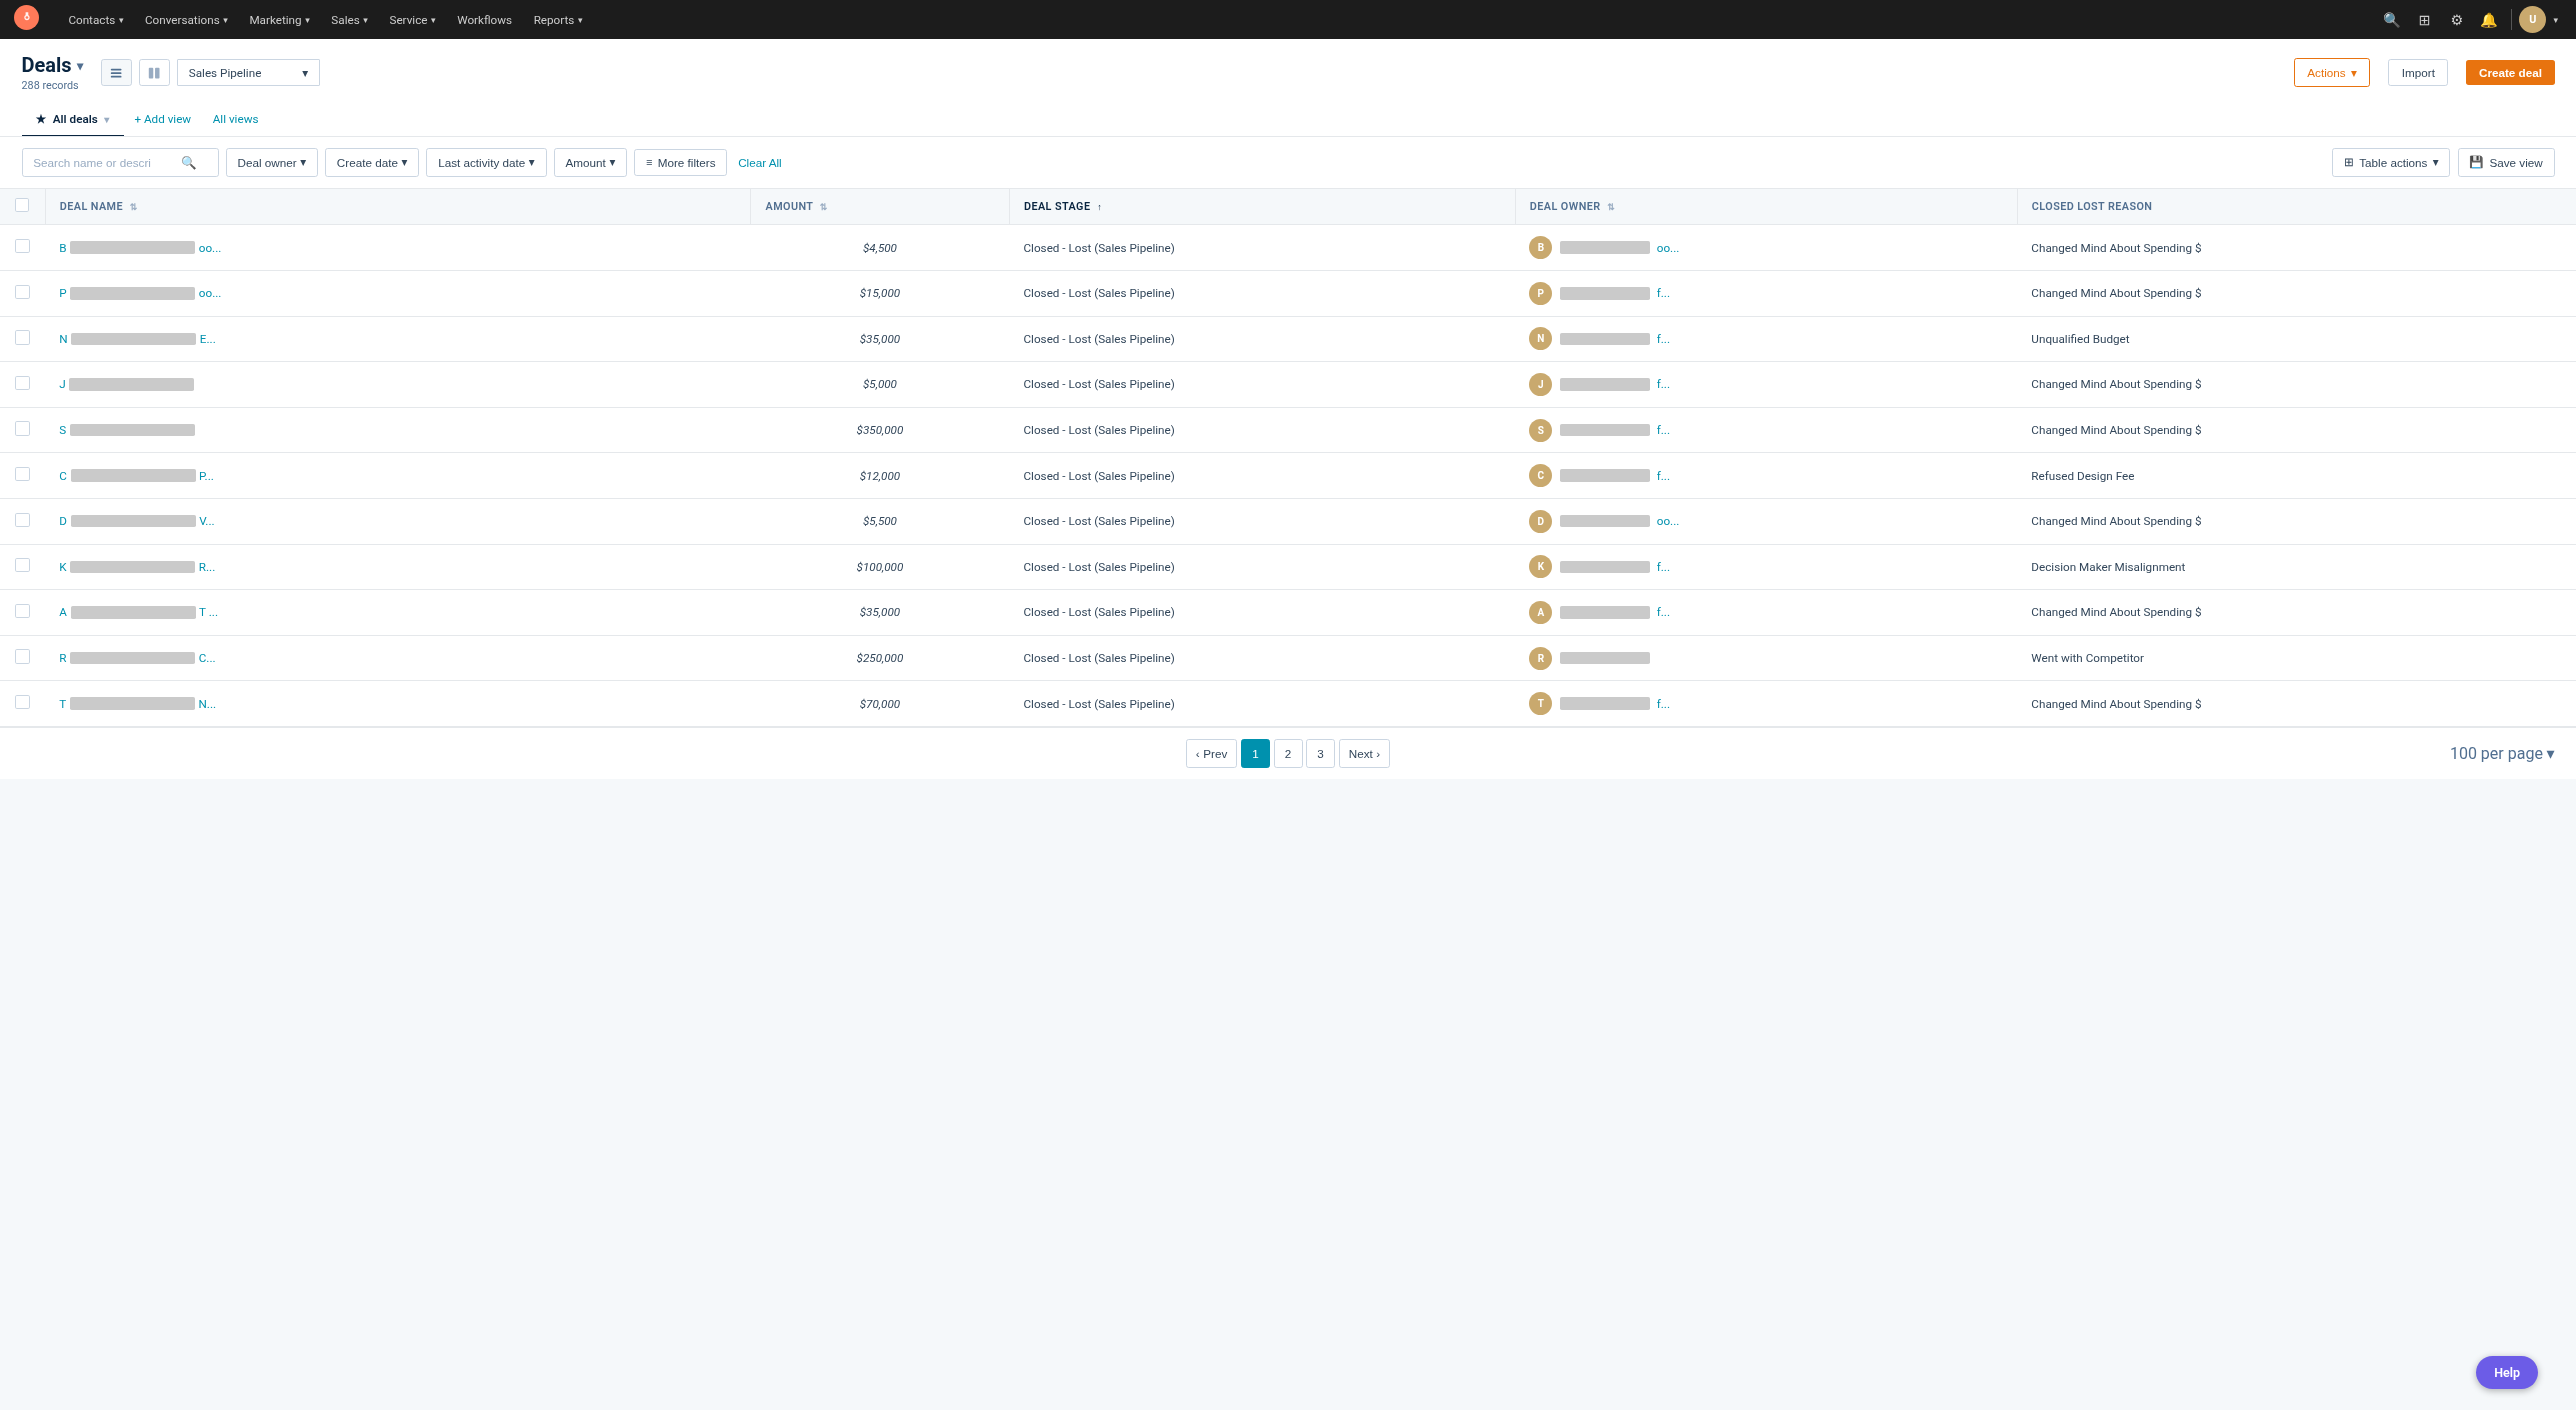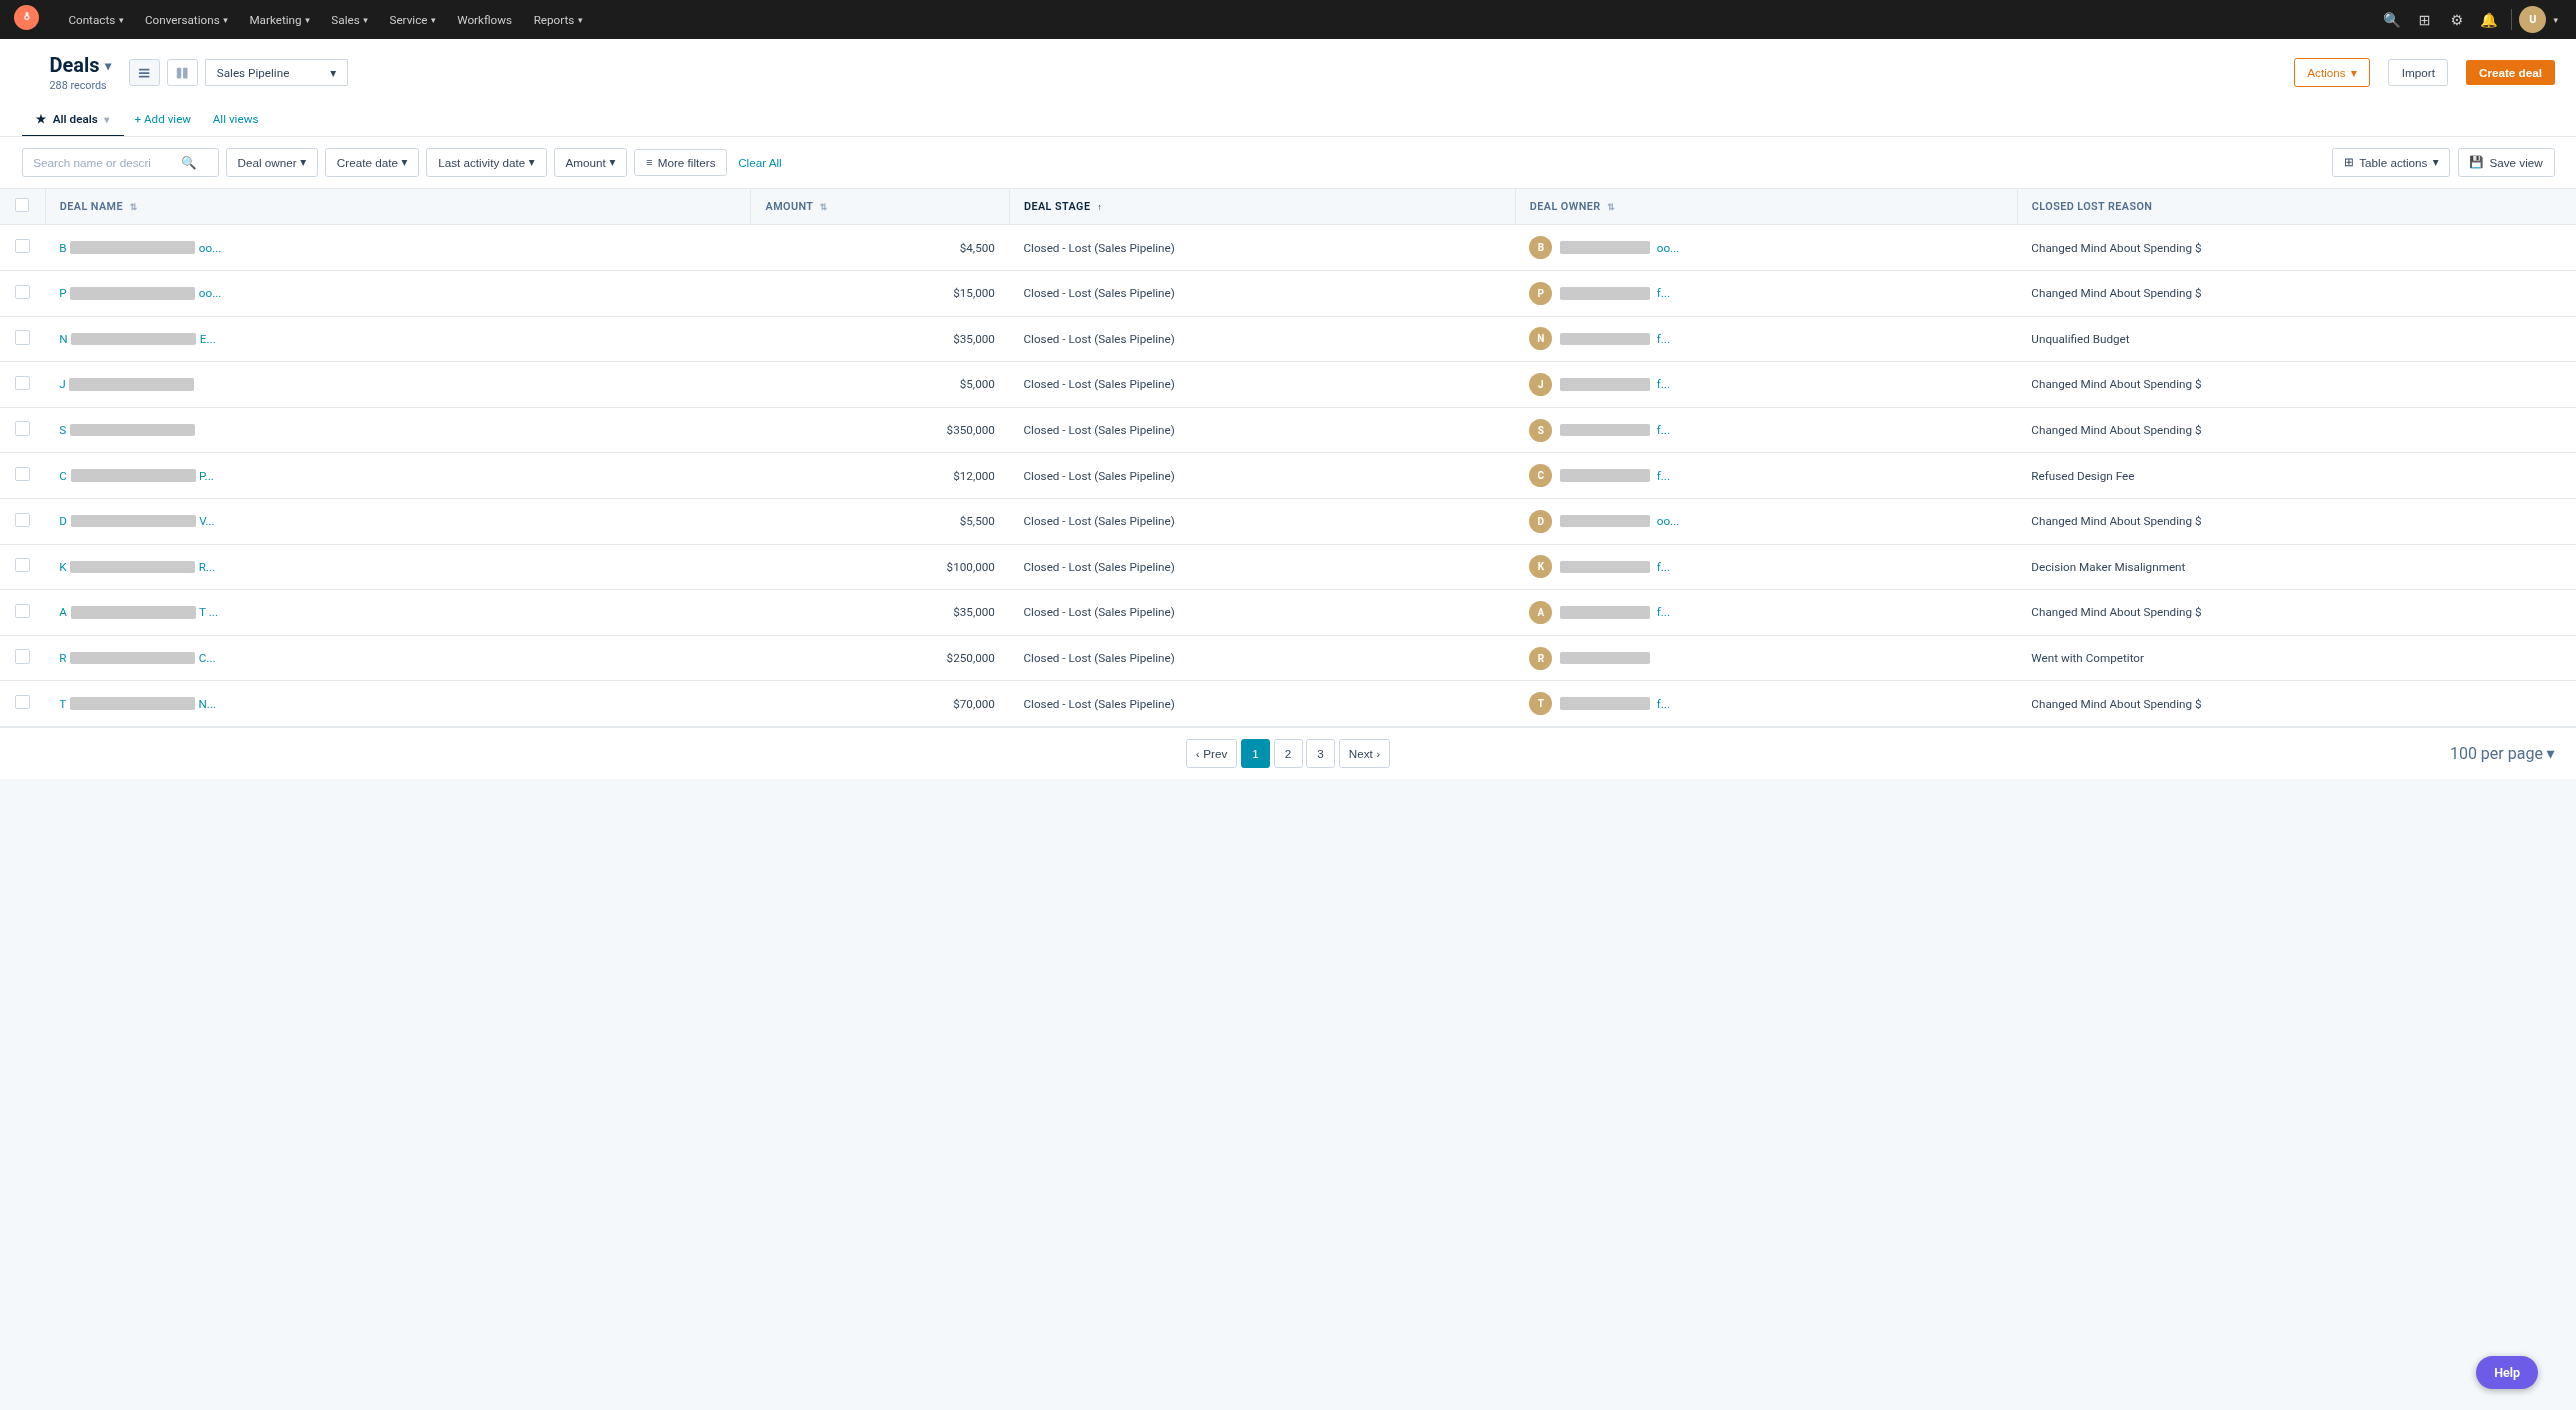--- a/index.html
+++ b/index.html
@@ -67,21 +67,20 @@
     }
     .page-header-top {
       display: flex;
       align-items: center;
       justify-content: space-between;
       margin-bottom: 10.8px;
     }
     .page-title-area {
       display: flex;
       flex-direction: column;
-      margin-left: 28px;
     }
     .page-title {
       display: flex;
       align-items: center;
       gap: 5.4px;
       font-size: 20px;
       font-weight: 700;
       color: #0a2540;
     }
     .page-title .caret { font-size: 12.5px; color: #516f90; }
@@ -290,21 +289,21 @@
     .th-check { width: 45px; text-align: center; }
     td {
       padding: 10.8px 14.3px;
       border-bottom: 0.9px solid #e5e8eb;
       font-size: 11.7px;
       color: #33475b;
       vertical-align: middle;
     }
     td.check-cell { text-align: center; }
     .deal-name-link { color: #0091ae; text-decoration: none; cursor: pointer; }
-    .amount-cell { text-align: right; }
+    .amount-cell { text-align: center; font-style: italic; }
     .avatar-cell {
       display: flex; align-items: center; gap: 7.2px;
     }
     .avatar-sm {
       width: 23px; height: 23px; border-radius: 50%;
       background: #c9a96e;
       display: flex; align-items: center; justify-content: center;
       font-size: 10px; color: #fff; font-weight: bold;
       flex-shrink: 0;
     }

